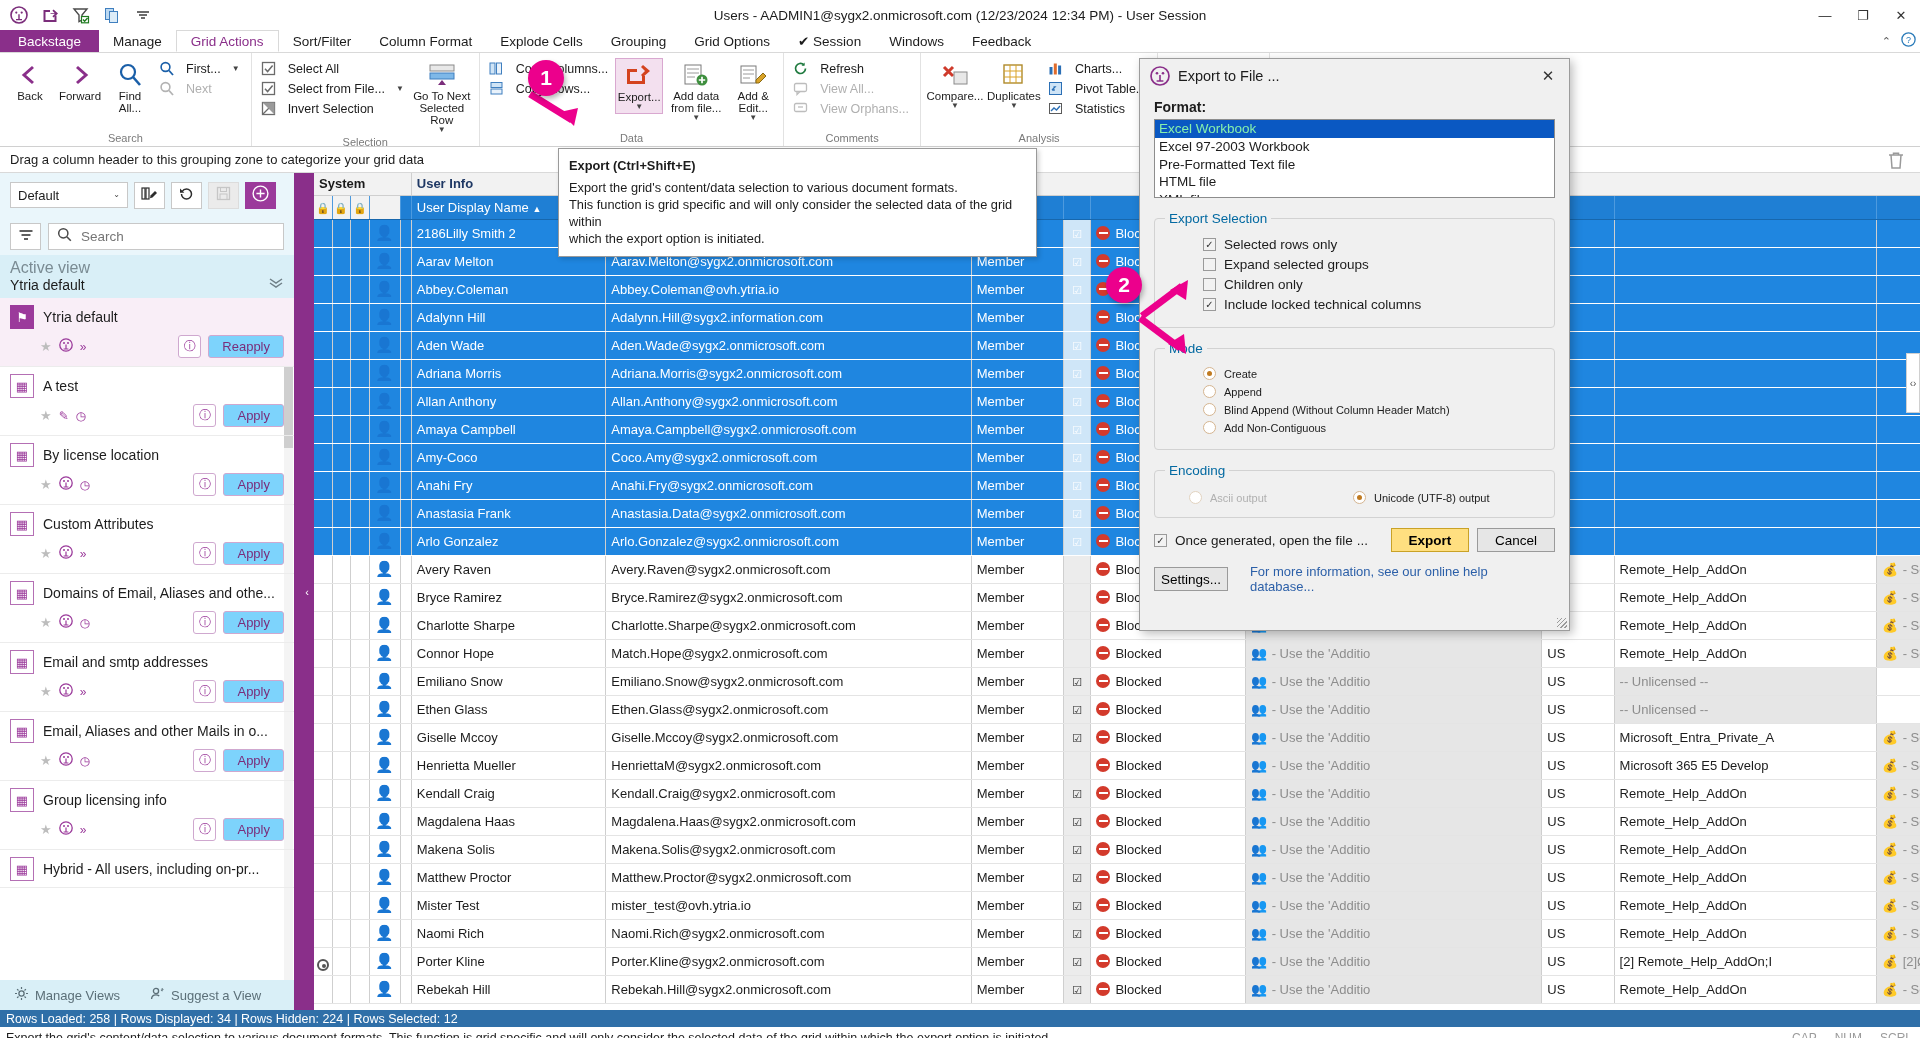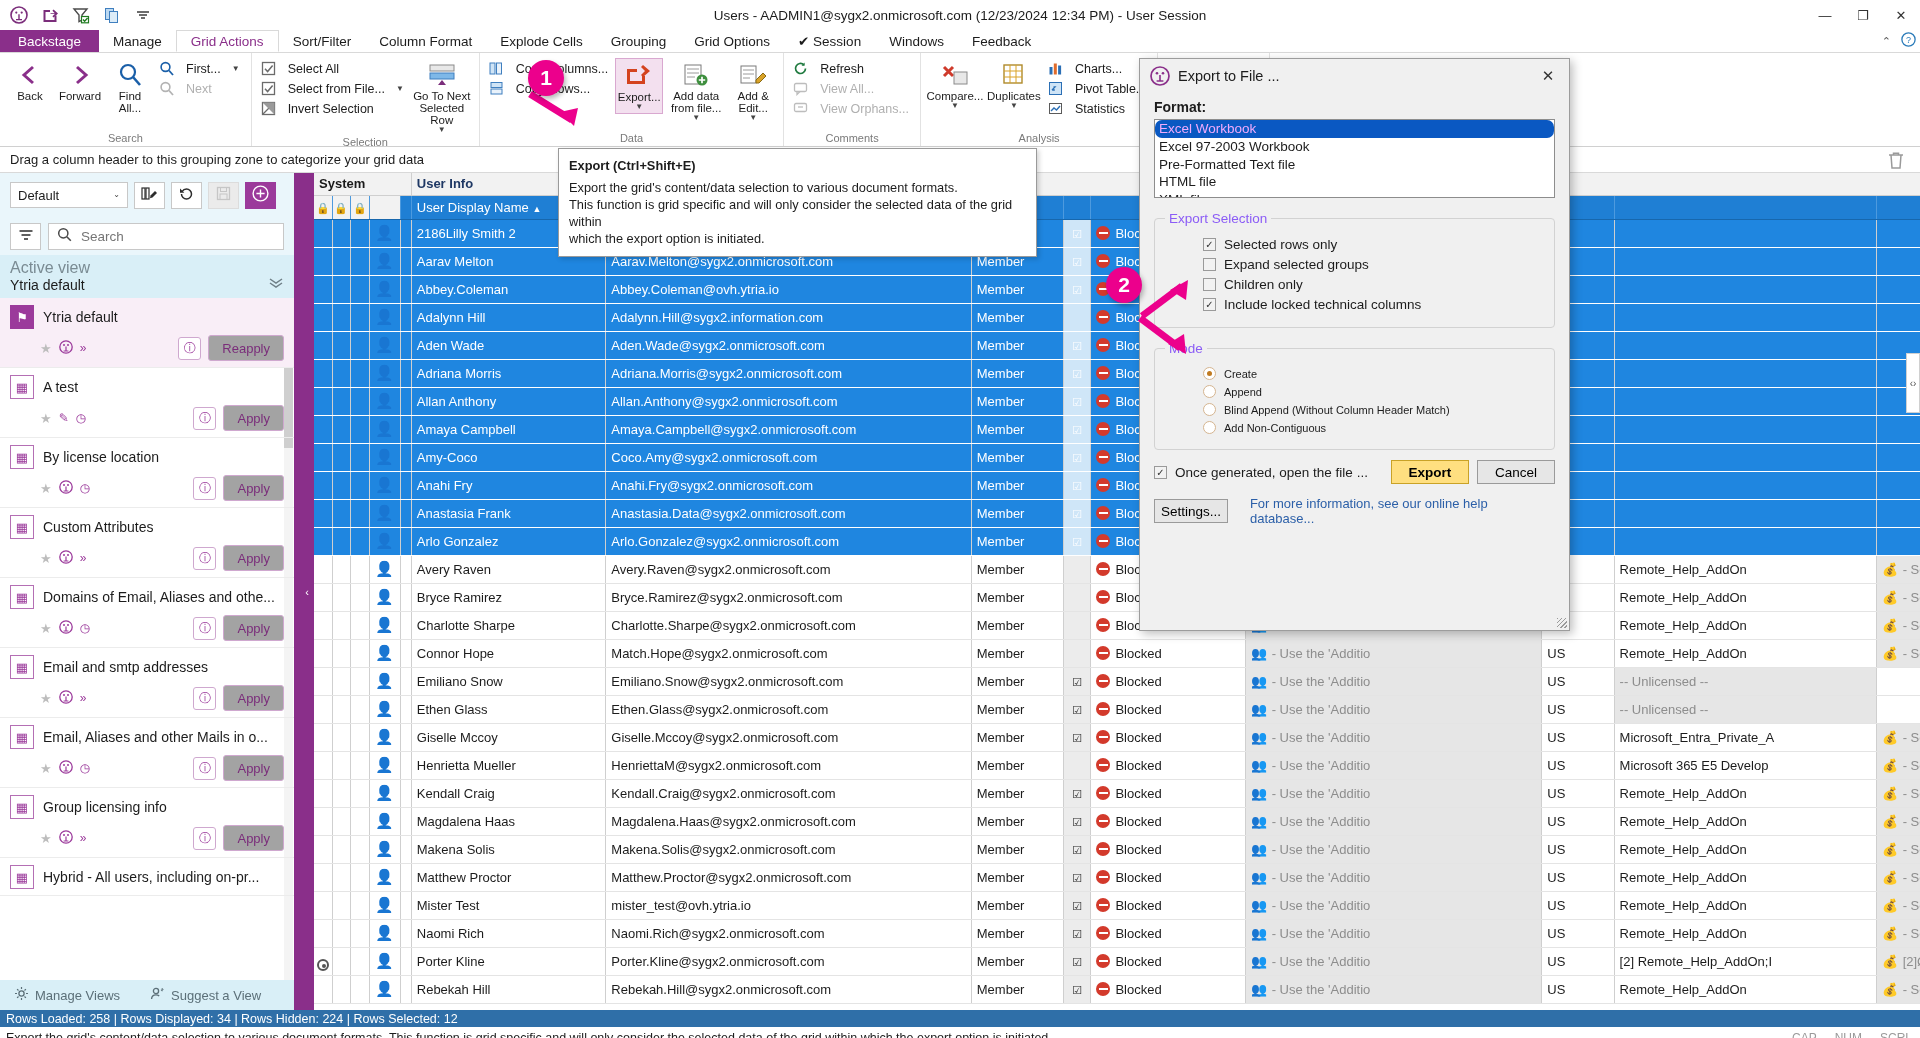--- a/index.html
+++ b/index.html
@@ -101,22 +101,22 @@
   .vicon{ width:24px; height:24px; border:1.5px solid #b46fb4; display:flex; align-items:center;
      justify-content:center; color:#9b3a9b; font-size:13px;}
   .vicon.flag{ background:#9b3a9b; border-color:#9b3a9b; color:#fff;}
   .vname{ font-size:14px; color:#1c1c1c; white-space:nowrap; overflow:hidden;}
   .vrow2{ display:flex; align-items:center; margin-top:6px; padding-left:2px;}
   .vminis{ display:flex; align-items:center; gap:7px; color:#9b3a9b; font-size:12px; padding-left:28px;}
   .vminis .star{ color:#bdbdbd; font-size:13px;}
   .vactions{ margin-left:auto; display:flex; align-items:center; gap:7px;}
   .ibtn{ width:23px; height:23px; border:1px solid #cfa8cf; border-radius:3px; color:#9b3a9b;
      display:flex; align-items:center; justify-content:center; font-size:12px; cursor:pointer; background:#fff;}
-  .applybtn{ height:23px; padding:12px 13px; border:1px solid #cfa8cf; border-radius:3px;
-     color:#7a2d7a; background:#a3a3a3; font-size:13px; cursor:pointer; display:flex; align-items:center;}
+  .applybtn{ height:23px; padding:4px 13px; border:1px solid #cfa8cf; border-radius:3px;
+     color:#7a2d7a; background:#7dd3fc; font-size:13px; cursor:pointer; display:flex; align-items:center;}
   #sbfooter{ height:30px; background:#d9eff7; display:flex; align-items:center; gap:30px;
      padding:0 14px; font-size:13px; color:#5b6f78;}
   #sbfooter div{ display:flex; align-items:center; gap:6px; cursor:pointer;}
   #vscroll{ position:absolute; right:1px; top:0; width:9px; height:100%; background:#f4f4f4;}
   #vscroll .thumb{ position:absolute; top:38px; left:0; width:9px; height:112px; background:#cfcfcf;}
 
   
   #gridwrap{ flex:1; position:relative; overflow:hidden; background:#fff; }
   #collapser{ position:absolute; left:0; top:0; width:14px; height:100%; background:#8a2f8a;
      display:flex; align-items:center; justify-content:center; color:#fff; font-size:11px; cursor:pointer; z-index:4;}
@@ -177,23 +177,23 @@
   }
   #dlg-title{ height:34px; background:#f0f0f0; display:flex; align-items:center; padding:0 6px 0 10px;}
   #dlg-title .tico{ width:20px; height:20px; margin-right:8px;}
   #dlg-title .ttext{ flex:1; font-size:14.5px; color:#1c1c1c;}
   #dlg-title .tclose{ width:30px; height:26px; display:flex; align-items:center;
      justify-content:center; font-size:15px; color:#333; cursor:pointer;}
   #dlg-body{ padding:0 14px; }
   .fl{ font-size:14px; margin:6px 0 4px 0;font-weight:bold;}
   #formatlist{ border:1px solid #8d8d8d; background:#fff; height:79px; overflow:hidden;}
   #formatlist div{ font-size:13.5px; padding:1px 4px; cursor:pointer; line-height:1.17;}
-  #formatlist div.sel{ background:#0a58c2; color:#f0abfc;border-radius:7px;}
+  #formatlist div.sel{ background:#0a58c2; color:#86efac;}
   fieldset.grp{ border:1px solid #d2d2d2; border-radius:4px; margin:13px 0 0 0; padding:6px 10px 10px 10px;}
-  fieldset.grp legend{ font-size:13.5px; padding:0 4px; color:#8b5cf6;}
+  fieldset.grp legend{ font-size:13.5px; padding:0 4px; color:#0369a1;}
   .cbrow{ display:flex; align-items:center; gap:8px; margin:5px 0 5px 38px; font-size:13.5px; cursor:pointer;}
   .cb{ width:13px; height:13px; border:1px solid #9a9a9a; background:#f2f2f2; flex:none;
      display:flex; align-items:center; justify-content:center; font-size:10px; color:#333;}
   .rbrow{ display:flex; align-items:center; gap:8px; margin:5px 0 5px 38px; font-size:11px; cursor:pointer;}
   .rb{ width:13px; height:13px; border-radius:50%; border:1px solid #d5b590; background:#fff; flex:none;
      display:flex; align-items:center; justify-content:center;}
   .rb.on:after{ content:""; width:5px; height:5px; border-radius:50%; background:#c07a20;}
   .encrow{ display:flex; align-items:center; margin-top:4px;}
   .encrow .rbrow{ margin:3px 0;}
   .encrow .dis{ color:#b0b0b0;}
@@ -1775,20 +1775,33 @@
       <div class="rbrow">
         <span class="rb"></span>
         <span>Blind Append (Without Column Header Match)</span>
       </div>
       <div class="rbrow">
         <span class="rb"></span>
         <span>Add Non-Contiguous</span>
       </div>
     </fieldset>
 
+    <fieldset class="grp">
+      <legend>Encoding</legend>
+      <div class="encrow">
+        <div class="rbrow dis" style="margin-left:24px; width:150px">
+          <span class="rb"></span>
+          <span>Ascii output</span>
+        </div>
+        <div class="rbrow" style="margin-left:14px">
+          <span class="rb on"></span>
+          <span>Unicode (UTF-8) output</span>
+        </div>
+      </div>
+    </fieldset>
   </div>
 
   <div id="dlg-actions">
     <div class="cbrow">
       <span class="cb">✓</span>
       <span>Once generated, open the file ...</span>
     </div>
     <div class="btns">
       <button class="dbtn primary">Export</button>
       <button class="dbtn">Cancel</button>

